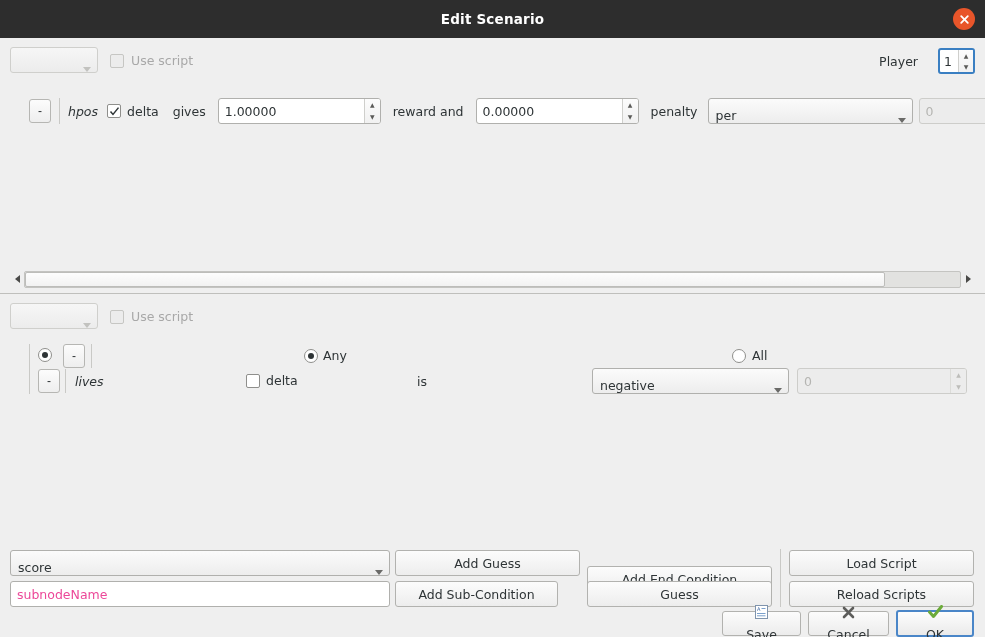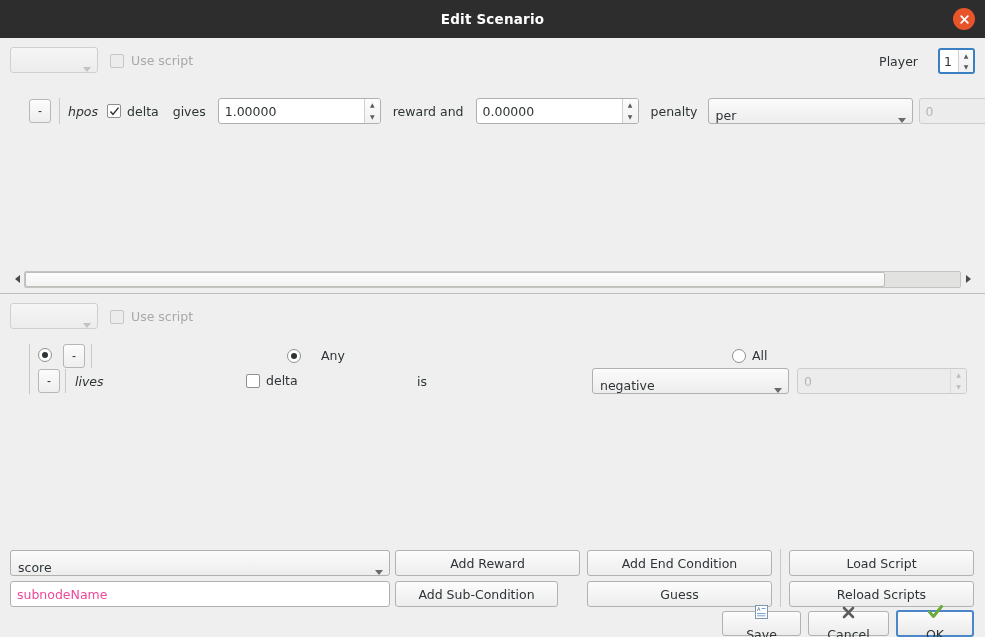--- a/index.html
+++ b/index.html
@@ -269,21 +269,21 @@
     <span class="radio abs" style="left:9px; top:6px;">
       <span class="dot"></span>
     </span>
     <button class="tinybtn abs" style="left:34px; top:2px;">-</button>
     <div class="vsep abs" style="left:62px; top:2px; height:24px;"></div>
     <button class="tinybtn abs" style="left:9px; top:27px;">-</button>
     <div class="vsep abs" style="left:36px; top:27px; height:24px;"></div>
     <span class="lbl italic abs" style="left:46px; top:32px;">lives</span>
   </div>
 
-  <div class="row abs" style="left:287px; top:348px; gap:20px;">
+  <div class="row abs" style="left:304px; top:348px; gap:5px;">
     <span class="radio">
       <span class="dot"></span>
     </span>
     <span class="lbl">Any</span>
   </div>
 
   <div class="row abs" style="left:732px; top:348px; gap:6px;">
     <span class="radio"></span>
     <span class="lbl">All</span>
   </div>
@@ -310,24 +310,24 @@
 
   <div class="combo abs" style="left:10px; top:550px; width:380px;">
     <span>score</span>
     <span class="arr"></span>
   </div>
 
   <div class="field abs" style="left:10px; top:581px; width:380px;">
     <span title="subnodeName">subnodeName</span>
   </div>
 
-  <div class="pushbtn abs" style="left:395px; top:550px; width:185px;">Add Reward</div>
+  <div class="pushbtn abs" style="left:395px; top:550px; width:185px;">Add Guess</div>
   <div class="pushbtn abs" style="left:395px; top:581px; width:163px;">Add Sub-Condition</div>
 
-  <div class="pushbtn abs" style="left:587px; top:550px; width:185px;">Add End Condition</div>
+  <div class="pushbtn abs" style="left:587px; top:566px; width:185px;">Add End Condition</div>
   <div class="pushbtn abs" style="left:587px; top:581px; width:185px;">Guess</div>
 
   <div class="vsep abs" style="left:780px; top:549px; height:58px;"></div>
 
   <div class="pushbtn abs" style="left:789px; top:550px; width:185px;">Load Script</div>
   <div class="pushbtn abs" style="left:789px; top:581px; width:185px;">Reload Scripts</div>
 
   <div class="dlgbtn abs" style="left:722px; top:611px; width:79px;">
     <span>
       <svg width="13" height="14" viewBox="0 0 13 14">

